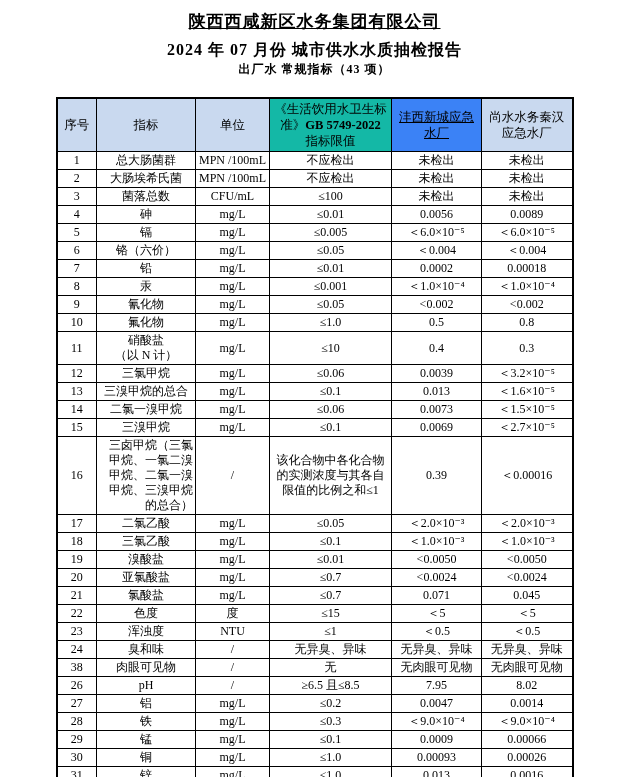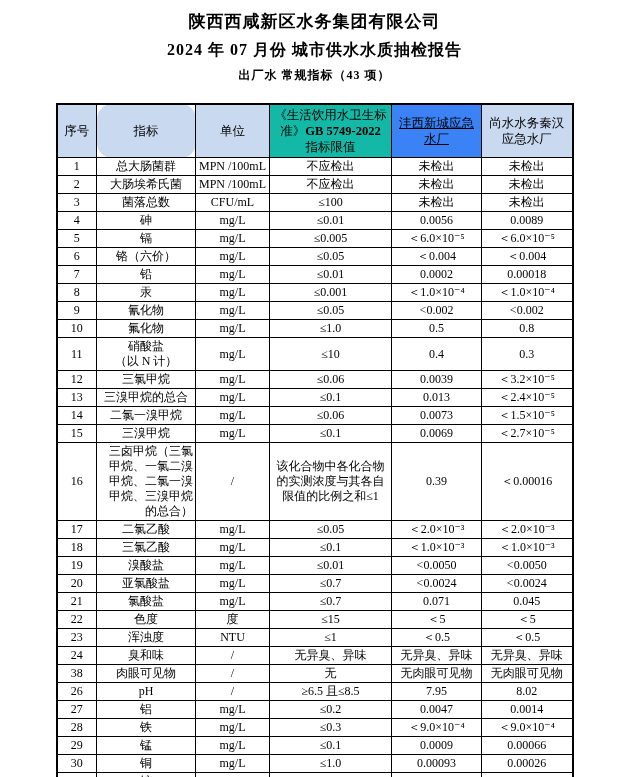--- a/index.html
+++ b/index.html
@@ -16,25 +16,25 @@
   }
   .titles {
     text-align: center;
     padding-top: 10px;
     font-weight: bold;
   }
   .title-company {
     font-size: 17px;
     letter-spacing: 1px;
     margin-bottom: 7px;
+    text-decoration: underline;
   }
   .title-report {
     font-size: 16px;
     letter-spacing: 1px;
-    margin-bottom: 6px;
   }
   .title-section {
     font-size: 12px;
     letter-spacing: 1px;
     margin-bottom: 19px;
   }
   table.report {
     border-collapse: collapse;
     table-layout: fixed;
     width: 516px;
@@ -86,21 +86,21 @@
       <col style="width:40px">
       <col style="width:99px">
       <col style="width:74px">
       <col style="width:122px">
       <col style="width:90px">
       <col style="width:91px">
     </colgroup>
     <thead>
       <tr>
         <th style="background: rgb(201, 217, 239);">序号</th>
-        <th style="background: rgb(201, 217, 239); border-radius: 15px;">指标</th>
+        <th style="background: rgb(201, 217, 239);">指标</th>
         <th style="background: rgb(201, 217, 239);">单位</th>
         <th style="background: #14b8a6;"><span>《生活饮用水卫生标准》</span><span class="limit-code">GB 5749-2022</span><div>指标限值</div></th>
         <th style="background: #3b82f6; text-decoration: underline;">沣西新城应急水厂</th>
         <th style="background: rgb(201, 217, 239);">尚水水务秦汉应急水厂</th>
       </tr>
     </thead>
     <tbody>
         <tr>
           <td>1</td>
           <td class="indicator-cell">总大肠菌群</td>
@@ -197,21 +197,21 @@
           <td>≤0.06</td>
           <td>0.0039</td>
           <td>＜3.2×10⁻⁵</td>
         </tr>
         <tr>
           <td>13</td>
           <td class="indicator-cell">三溴甲烷的总合</td>
           <td>mg/L</td>
           <td>≤0.1</td>
           <td>0.013</td>
-          <td>＜2.4×10⁻⁵</td>
+          <td>＜1.6×10⁻⁵</td>
         </tr>
         <tr>
           <td>14</td>
           <td class="indicator-cell">二氯一溴甲烷</td>
           <td>mg/L</td>
           <td>≤0.06</td>
           <td>0.0073</td>
           <td>＜1.5×10⁻⁵</td>
         </tr>
         <tr>

